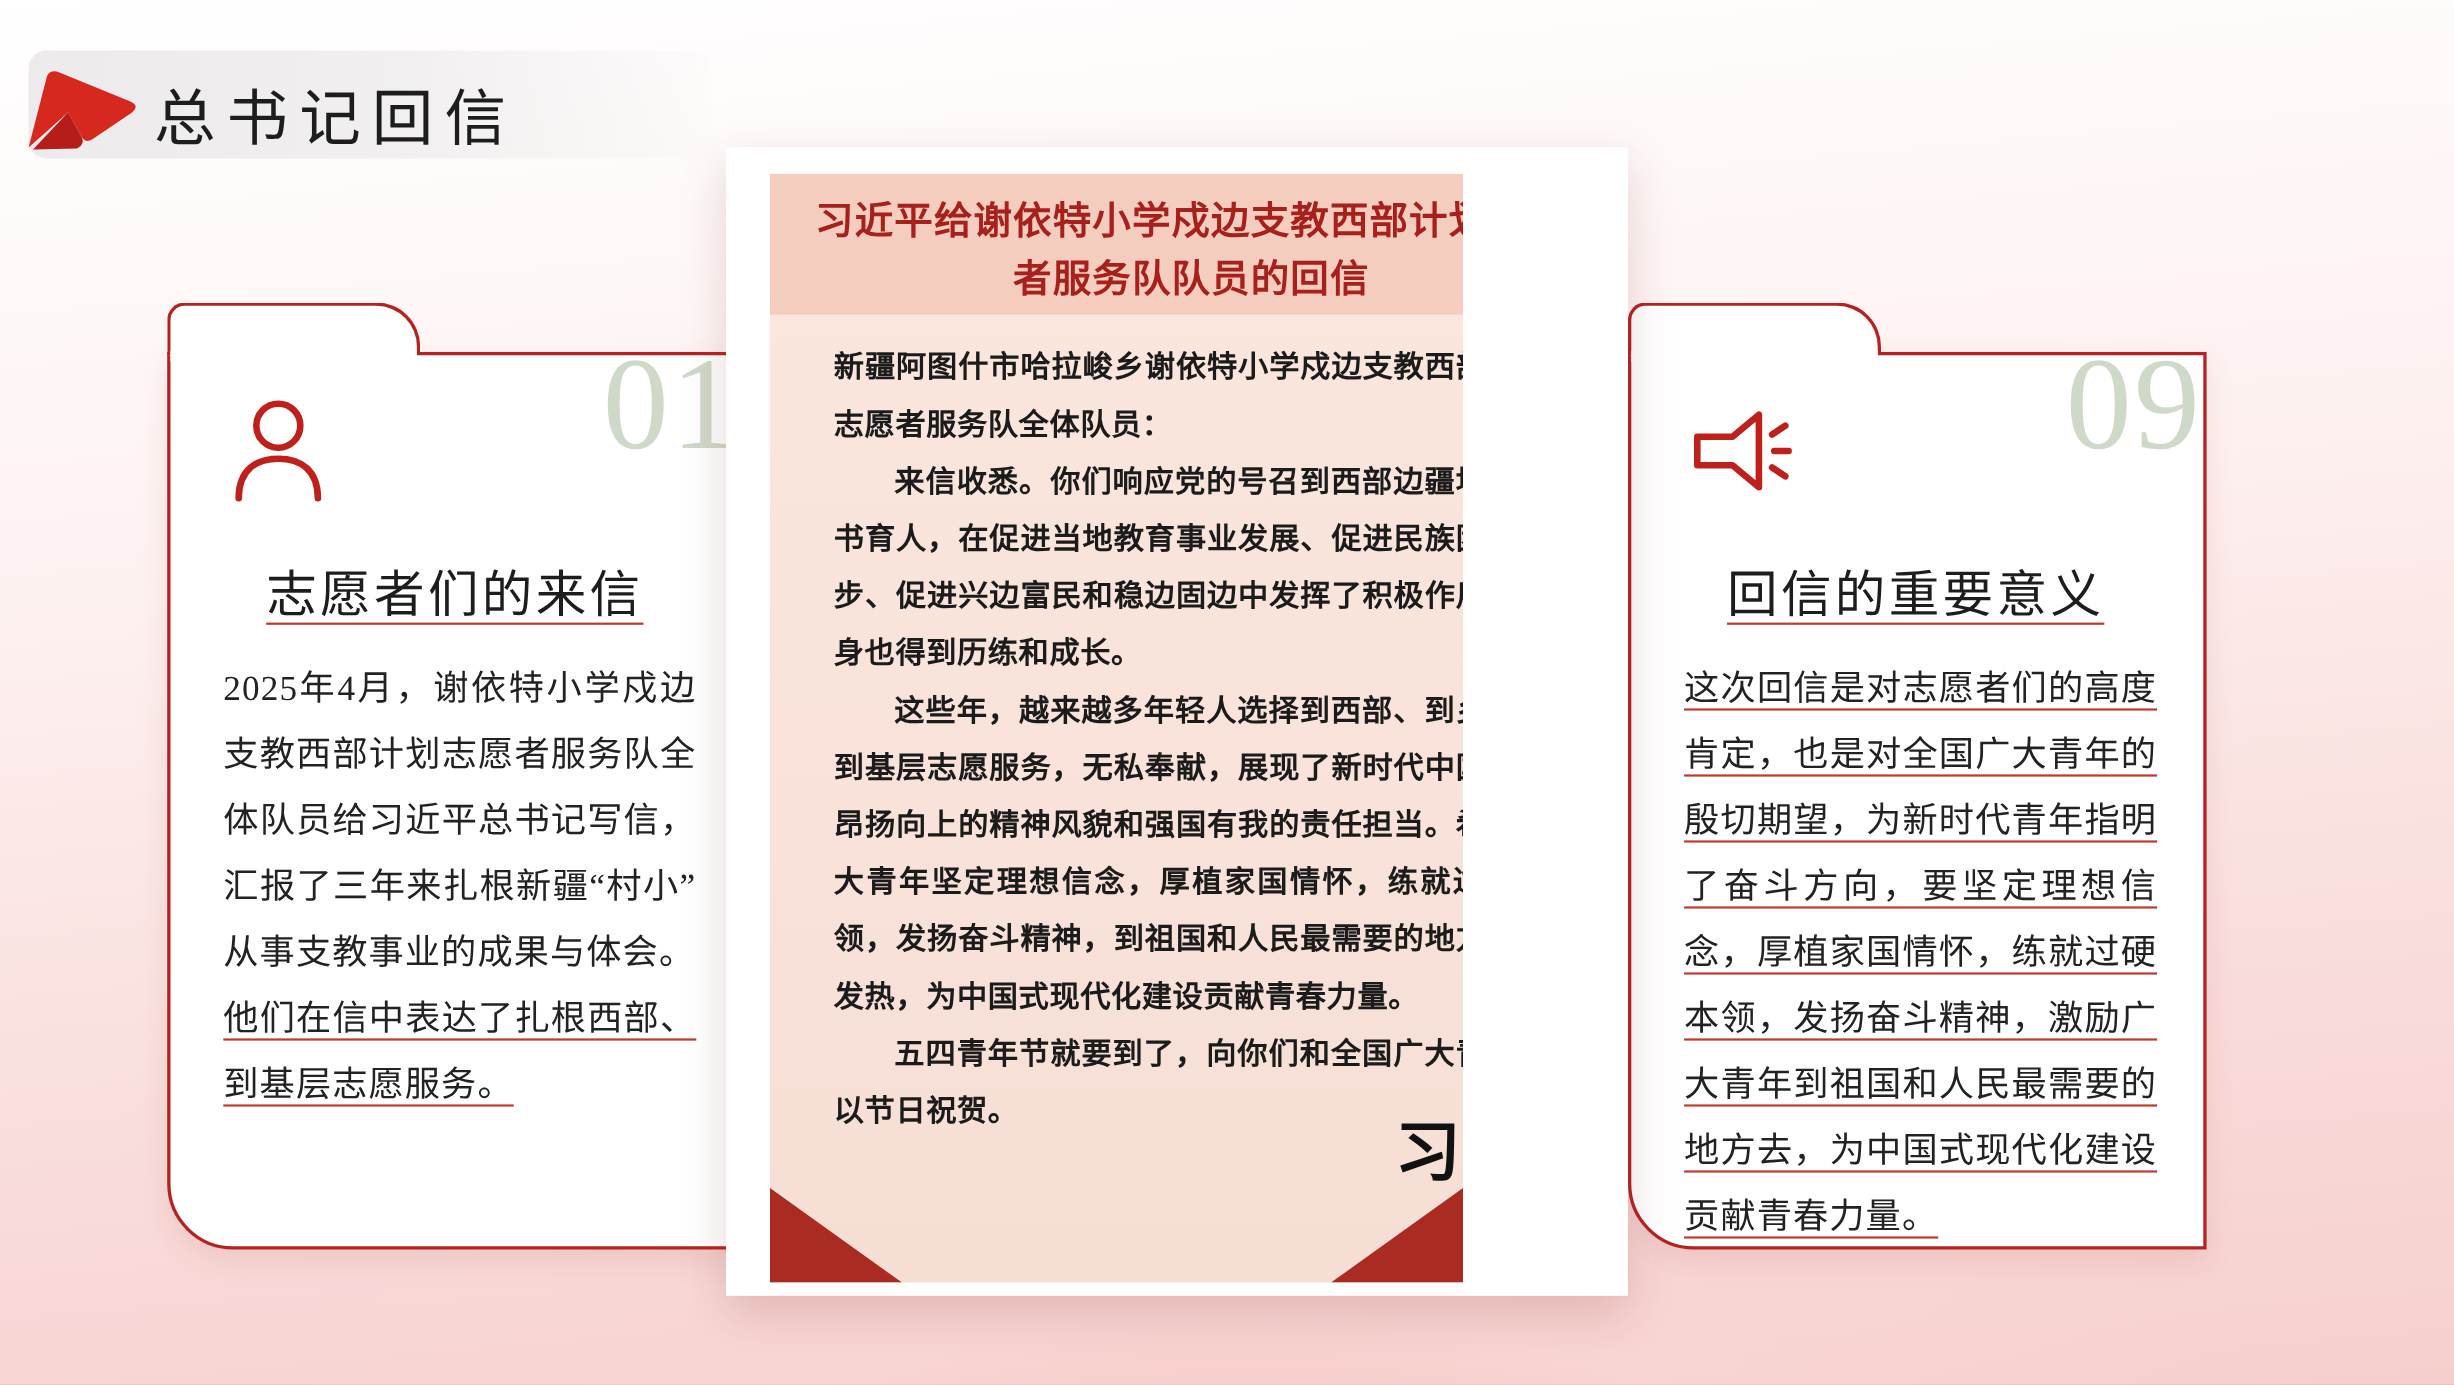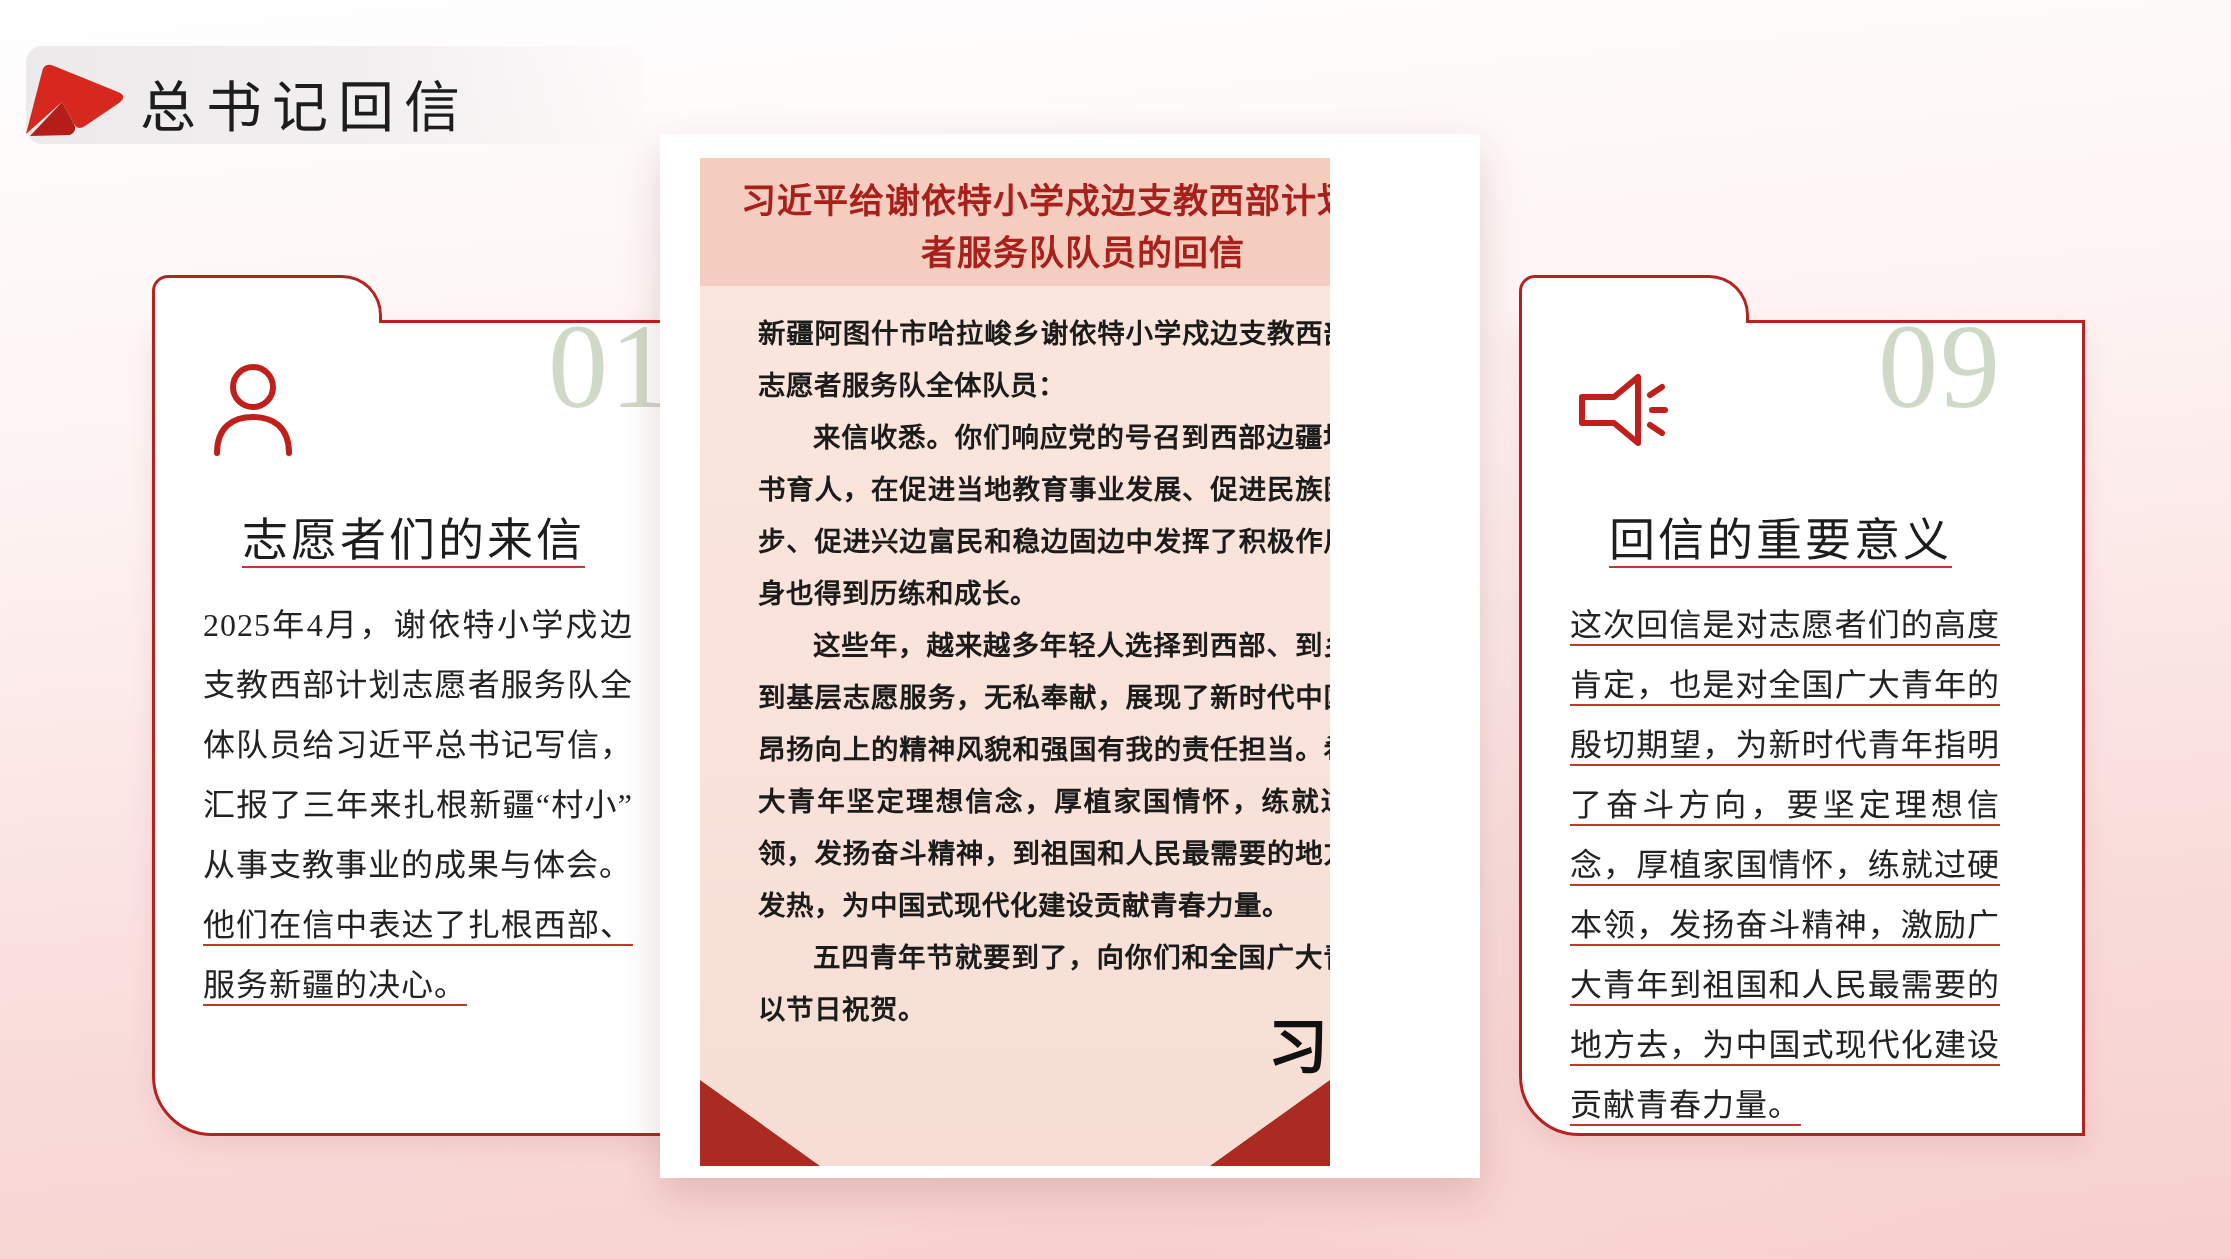--- a/index.html
+++ b/index.html
@@ -69,23 +69,22 @@
     height: 810px;
     background: #ffffff;
     border: 3px solid #b42322;
     box-shadow: 0 10px 26px rgba(150, 50, 50, 0.10);
   }
   .card-left {
     left: 152px;
     border-radius: 0 0 0 60px;
   }
   .card-right {
-    left: 1519px;
+    left: 1480px;
     border-radius: 0 0 0 60px;
-    padding-left: 40px;
   }
   
   .card-tab {
     position: absolute;
     top: -3px;
     left: -3px;
     width: 230px;
     height: 48px;
     border: 3px solid #b42322;
     border-bottom: none;
@@ -265,21 +264,21 @@
     <div class="card-tab"></div>
     <div class="card-icon">
       <svg width="100" height="100" viewBox="0 0 100 100">
         <circle cx="50" cy="26" r="20" fill="none" stroke="#c0201c" stroke-width="6"></circle>
         <path d="M14 92 C14 66 30 56 50 56 C70 56 86 66 86 92" fill="none" stroke="#c0201c" stroke-width="6" stroke-linecap="round"></path>
       </svg>
     </div>
     <div class="card-heading">志愿者们的来信</div>
     <div class="card-body">
       <span>2025年4月，谢依特小学戍边支教西部计划志愿者服务队全体队员给习近平总书记写信，汇报了三年来扎根新疆“村小”从事支教事业的成果与体会。</span><br>
-      <span class="u">他们在信中表达了扎根西部、服务新疆的决心。</span>
+      <span class="u">他们在信中表达了扎根西部、到基层志愿服务。</span>
     </div>
   </div>
   <div class="card-index left">01</div>
 
   <div class="card card-right">
     <div class="card-tab"></div>
     <div class="card-icon">
       <svg width="100" height="100" viewBox="0 0 100 100">
         <path d="M12 36 L44 36 L68 16 L68 82 L44 62 L12 62 Z" fill="none" stroke="#c0201c" stroke-width="6" stroke-linejoin="round"></path>
         <path d="M80 34 L92 26" stroke="#c0201c" stroke-width="6" stroke-linecap="round"></path>

